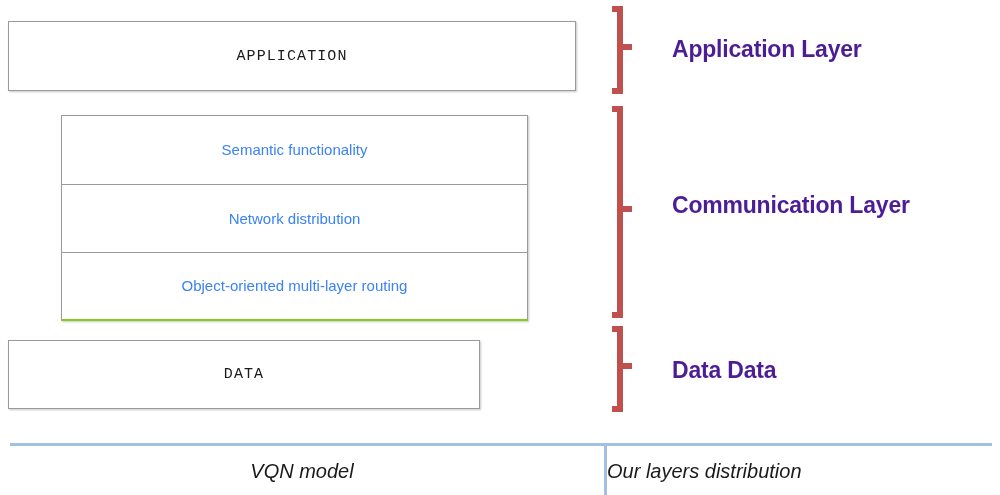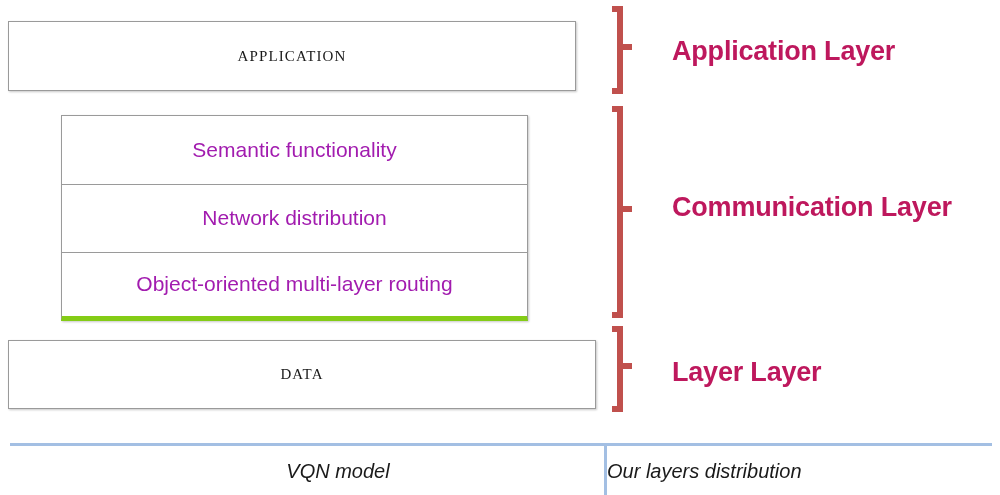--- a/index.html
+++ b/index.html
@@ -31,21 +31,21 @@
     border: 1px solid #9a9a9a;
     box-shadow: 1px 1px 2px rgba(0,0,0,0.22);
     display: flex;
     align-items: center;
     justify-content: center;
   }
   .layer-box .box-label {
     font-size: 15px;
     color: #1a1a1a;
     letter-spacing: 0.4px;
-    font-family: Liberation Serif, serif;
+    font-family: Liberation Mono, monospace;
     white-space: nowrap;
   }
 
   #box-application {
     left: 8px;
     top: 21px;
     width: 568px;
     height: 70px;
   }
   #box-application .box-label { letter-spacing: 1.1px; }
@@ -64,32 +64,32 @@
   .stack-row {
     box-sizing: border-box;
     height: 68.6px;
     border: 1px solid #9a9a9a;
     border-bottom: none;
     display: flex;
     align-items: center;
     justify-content: center;
   }
   .stack-row:last-child {
-    border-bottom: 5px solid #84cc16;
+    border-bottom: 2px solid #84cc16;
   }
   .stack-row .box-label {
-    font-size: 21px;
-    color: #a21caf;
+    font-size: 15px;
+    color: #3b82f6;
     white-space: nowrap;
   }
 
   #box-data {
     left: 8px;
     top: 340px;
-    width: 588px;
+    width: 472px;
     height: 69px;
   }
   #box-data .box-label { letter-spacing: 1.1px; }
 
   
 
   .brace {
     position: absolute;
     pointer-events: none;
   }
@@ -98,22 +98,22 @@
   #brace-application { left: 610px; top: 6px;   width: 40px; height: 88px; }
   #brace-communication { left: 610px; top: 106px; width: 40px; height: 212px; }
   #brace-data { left: 610px; top: 326px; width: 40px; height: 86px; }
 
   
 
   .layer-label {
     position: absolute;
     font-family: "Liberation Sans", sans-serif;
     font-weight: bold;
-    font-size: 27px;
-    color: #be185d;
+    font-size: 23px;
+    color: #4c1d95;
     white-space: nowrap;
     letter-spacing: -0.2px;
   }
   #label-application   { left: 672px; top: 36px;  }
   #label-communication { left: 672px; top: 192px; }
   #label-data          { left: 672px; top: 357px; }
 
   
 
   #caption-rule {
@@ -134,21 +134,21 @@
   }
   .caption {
     position: absolute;
     top: 460px;
     font-family: "Liberation Sans", sans-serif;
     font-style: italic;
     font-size: 20px;
     color: #1a1a1a;
     white-space: nowrap;
   }
-  #caption-left  { left: 0px;   width: 604px; text-align: center; padding-left: 36px; }
+  #caption-left  { left: 0px;   width: 604px; text-align: center; }
   #caption-right { left: 607px; width: 393px; text-align: left; }
 </style>
 </head>
 <body>
 
 <div class="stage">
 
   <div class="layer-box" id="box-application">
     <span class="box-label">APPLICATION</span>
   </div>
@@ -184,21 +184,21 @@
   <div class="brace" id="brace-data">
     <svg width="40" height="86" viewBox="0 0 40 86">
       <path d="M2 3 H10 V40 H22 M10 43 V83 H2" fill="none" stroke="#c0504d" stroke-width="6" stroke-linecap="butt" stroke-linejoin="miter"></path>
     </svg>
   </div>
 
   <div class="layer-label" id="label-application">Application Layer</div>
 
   <div class="layer-label" id="label-communication">Communication Layer</div>
 
-  <div class="layer-label" id="label-data">Layer Layer</div>
+  <div class="layer-label" id="label-data">Data Data</div>
 
   <div id="caption-rule"></div>
   <div id="caption-divider"></div>
 
   <div class="caption" id="caption-left">VQN model</div>
 
   <div class="caption" id="caption-right">Our layers distribution</div>
 
 </div>
 

